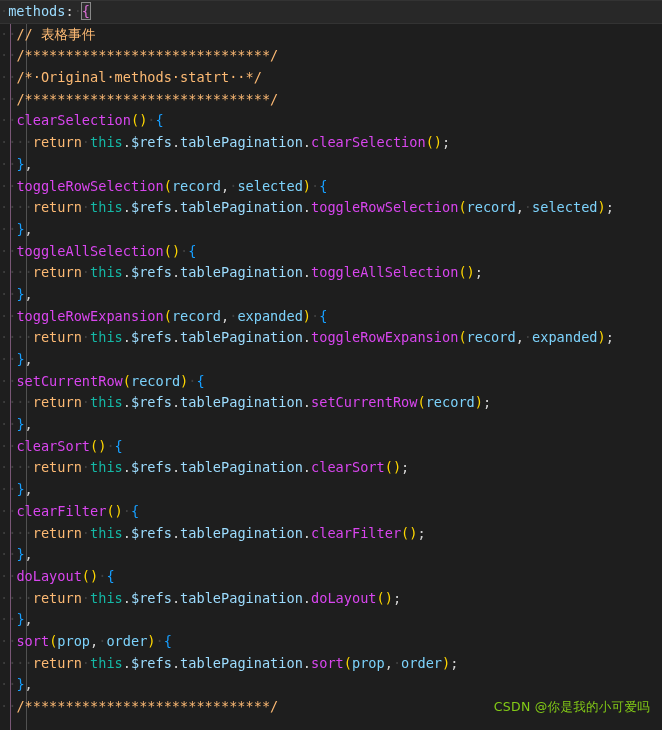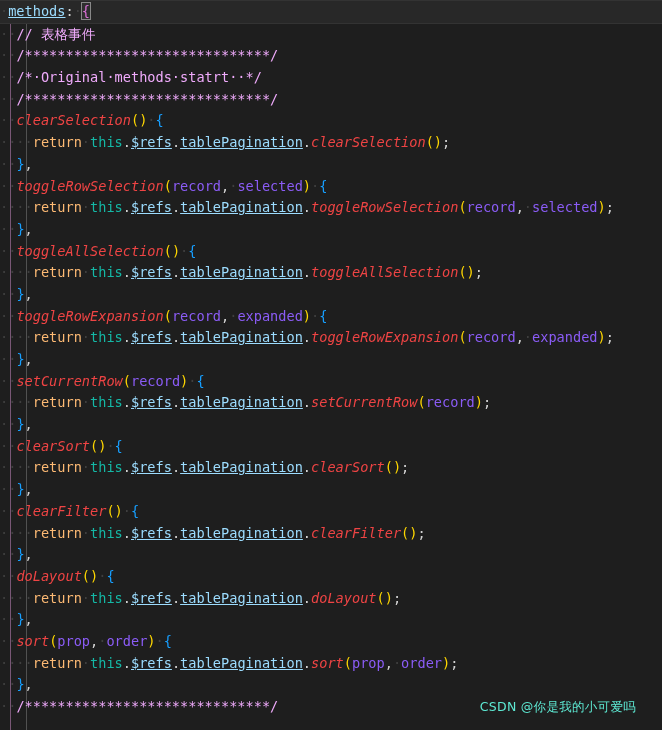--- a/index.html
+++ b/index.html
@@ -31,26 +31,26 @@
     overflow: hidden;
   }
   .line.current {
     background: #282828;
     border-top: 1px solid #333333;
     border-bottom: 1px solid #333333;
     height: 21.7px;
     box-sizing: content-box;
   }
   .txt { display: inline; }
-  .t-comment  { color: #f0abfc; }
+  .t-comment  { color: #fdba74; }
   .t-keyword  { color: #fdba74; }
   .t-this     { color: #14b8a6; }
-  .t-prop     { color: #9cdcfe; text-decoration: underline; }
-  .t-func     { color: #ef4444; font-style: italic; }
-  .t-param    { color: #8b5cf6; text-align: center; }
+  .t-prop     { color: #9cdcfe; }
+  .t-func     { color: #d946ef; }
+  .t-param    { color: #7dd3fc; text-align: center; }
   .t-punct    { color: #d4d4d4; }
   .t-paren1   { color: #ffd700; }
   .t-brace-p  { color: #da70d6; }
   .t-brace-b  { color: #179fff; }
   .t-ws       { color: #3f3f3f; }
 
   
   .bracket-match {
     outline: 1px solid #888888;
     background: rgba(255,255,255,0.035);
@@ -62,23 +62,23 @@
     top: 0;
     width: 1px;
     pointer-events: none;
   }
   .guide.pink   { background: #c586c0; opacity: 0.55; }
   .guide.gray   { background: #515151; }
 
   
   .watermark {
     position: absolute;
-    right: 26px;
+    right: 12px;
     bottom: 12px;
-    color: #5eead4;
+    color: #84cc16;
     font-family: "DejaVu Sans", "Liberation Sans", sans-serif;
     font-size: 12.5px;
     letter-spacing: 0.3px;
     user-select: none;
   }
 </style>
 </head>
 <body>
 
 <div id="editor">

